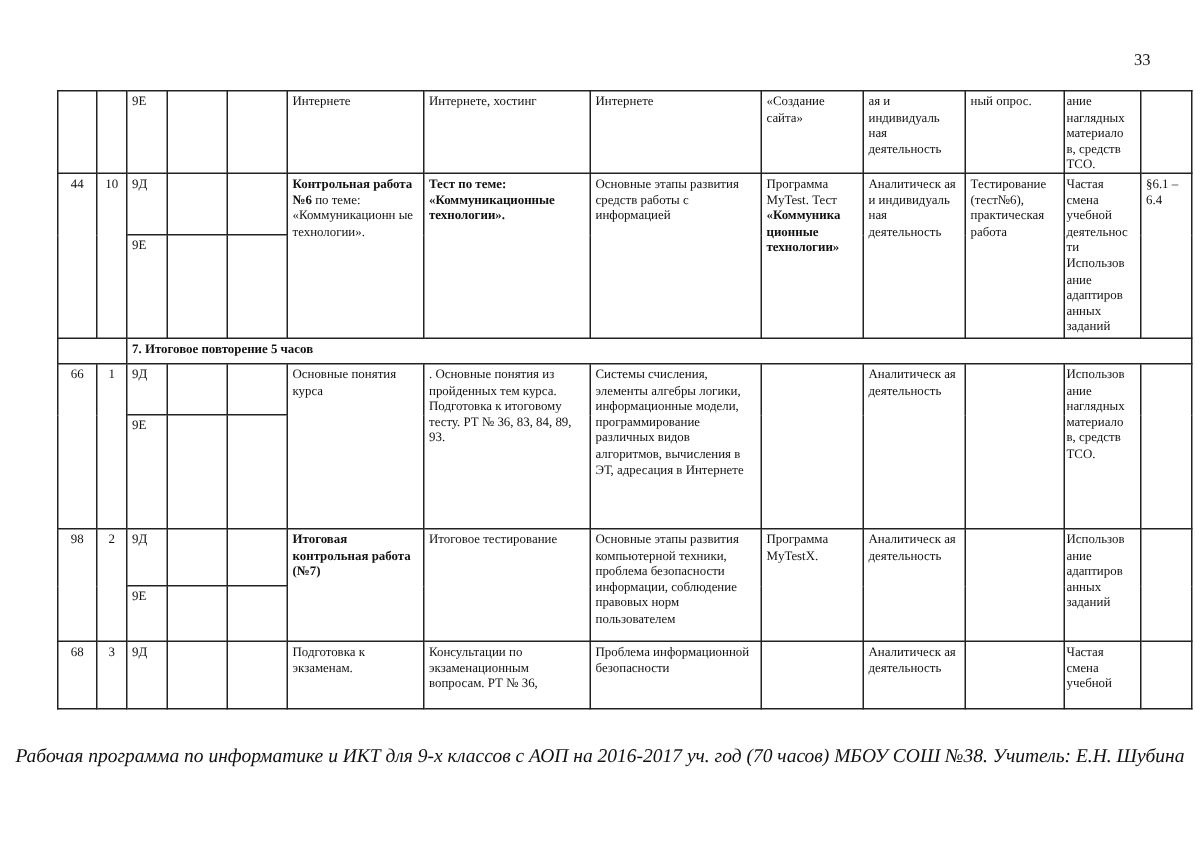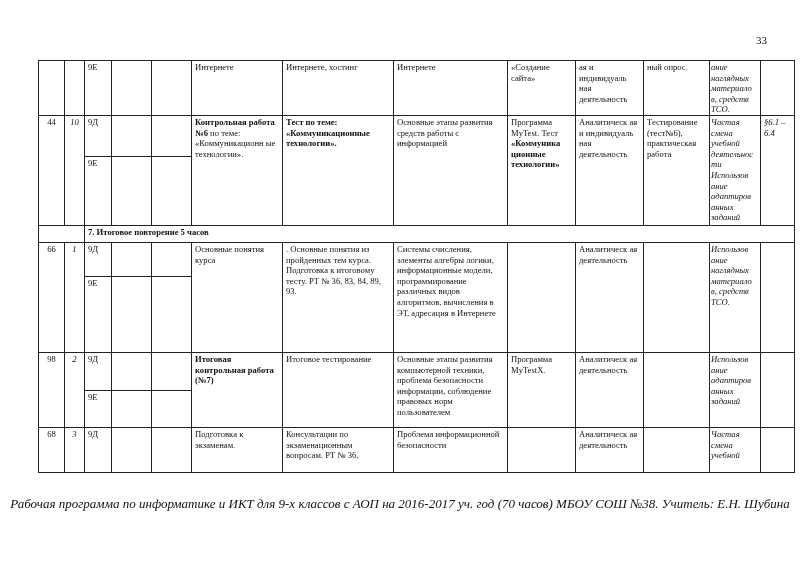--- a/index.html
+++ b/index.html
@@ -3,21 +3,21 @@
 <meta charset="utf-8">
 <style>
   html, body { margin: 0; padding: 0; background: #ffffff; }
   body { width: 800px; height: 566px; position: relative; overflow: hidden;
          font-family: "Liberation Serif", "DejaVu Serif", serif; color: #111; }
   .page-number { position: absolute; top: 34px; left: 756px; font-size: 11px; }
   table.plan { position: absolute; left: 22px; top: 60px; border-collapse: collapse;
                table-layout: fixed; width: 756px; font-size: 8.6px; line-height: 10.6px; margin-left: 16px; }
   table.plan td { border: 1px solid #222; vertical-align: top; padding: 1px 3px 0 3px;
                   overflow: hidden; }
-  td.gray-left { border-left-color: #999 !important; font-style: italic; }
+  td.gray-left { border-left-color: #999 !important; }
   td.num { vertical-align: middle; text-align: center; }
   td.sect { font-weight: bold; padding: 2px 3px; }
   .b { font-weight: bold; }
   .footer { position: absolute; top: 496px; left: 0; width: 800px; text-align: center;
             font-style: italic; font-size: 13px; }
   td.sub { padding: 1px 3px; }
 </style>
 </head>
 <body>
 

